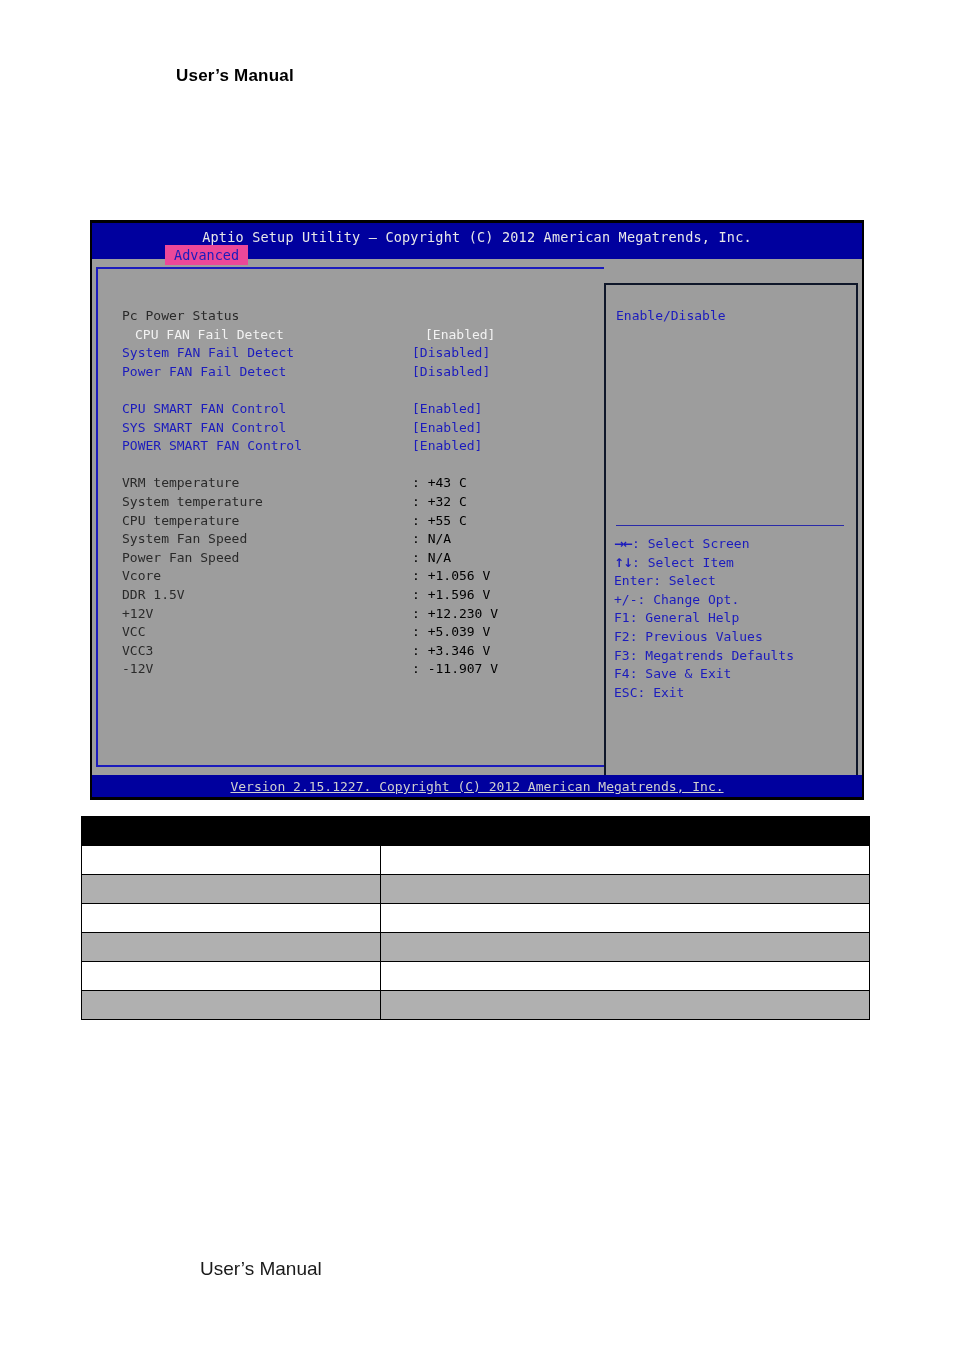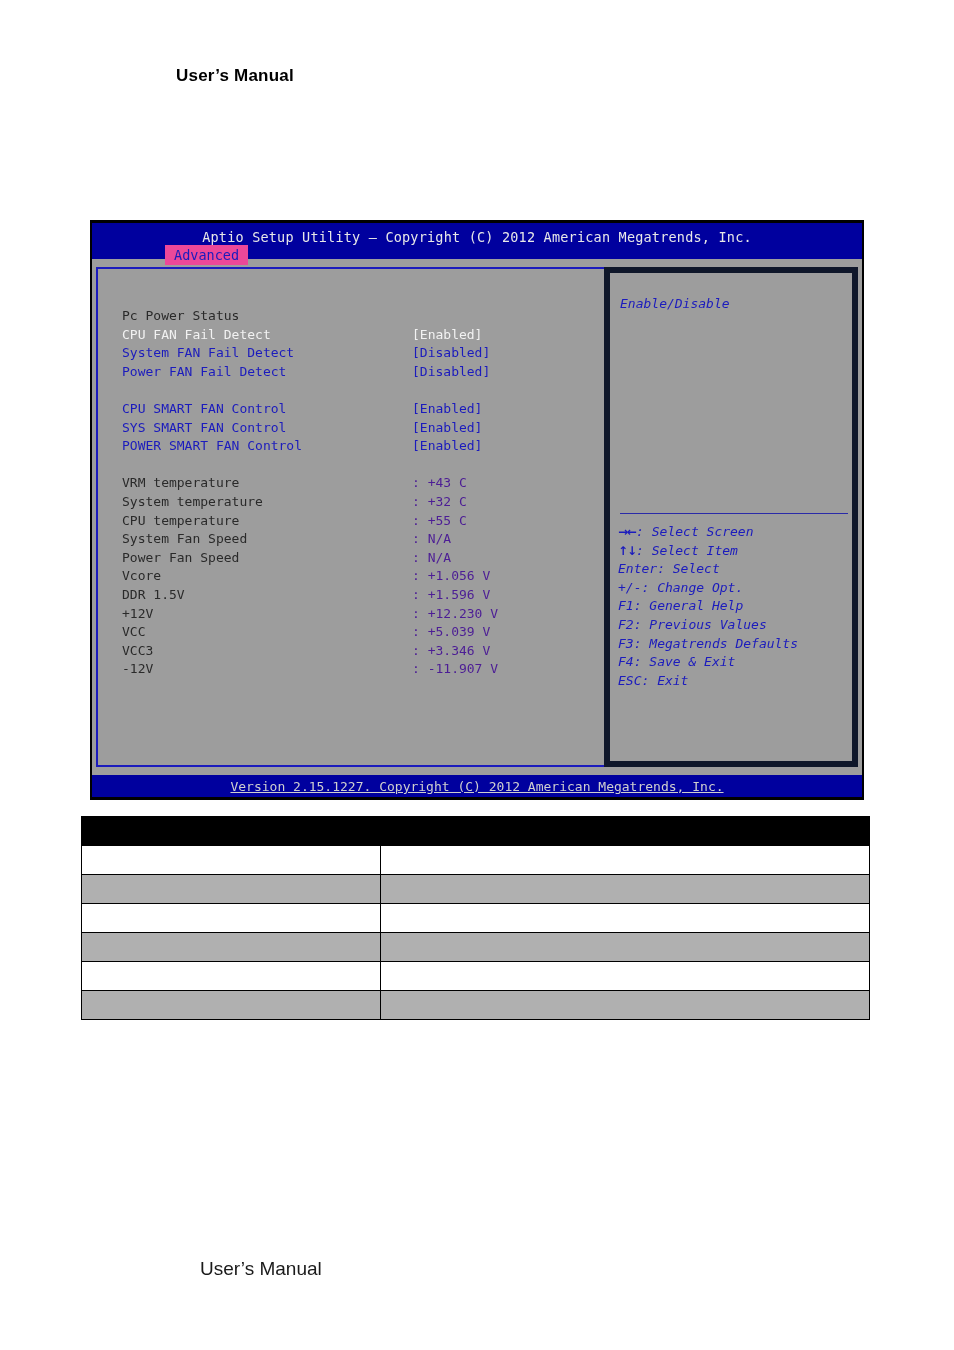--- a/index.html
+++ b/index.html
@@ -110,26 +110,25 @@
     top: 2px;
     width: 508px;
     height: 500px;
     border: 2px solid #1b1bbd;
     border-right: none;
     box-sizing: border-box;
   }
   .panel-right {
     position: absolute;
     left: 512px;
-    top: 2px;
+    top: 18px;
     width: 254px;
     height: 500px;
-    border: 6px solid #0f172a;
+    border: 2px solid #0f172a;
     box-sizing: border-box;
-    font-style: italic;
   }
 
   
   .bios-versionbar {
     position: absolute;
     left: 0;
     top: 552px;
     width: 770px;
     height: 22px;
     background: #00009e;
@@ -164,23 +163,23 @@
     color: #1b1bbd;
   }
   .row .val {
     position: absolute;
     left: 290px;
     top: 0;
     color: #1b1bbd;
   }
   .row.header .lbl { color: #2a2a2a; }
   .row.selected .lbl,
-  .row.selected .val { color: #f2f2f2; }
+  .row.selected .val { color: #f2f2f2; margin-left: 13px; }
   .row.readonly .lbl { color: #2a2a2a; }
-  .row.readonly .val { color: #4c1d95; }
+  .row.readonly .val { color: #000000; }
   .row.spacer { height: 18.6px; }
 
   
   .help-desc {
     position: absolute;
     left: 10px;
     top: 22px;
     color: #1b1bbd;
     white-space: pre;
   }

